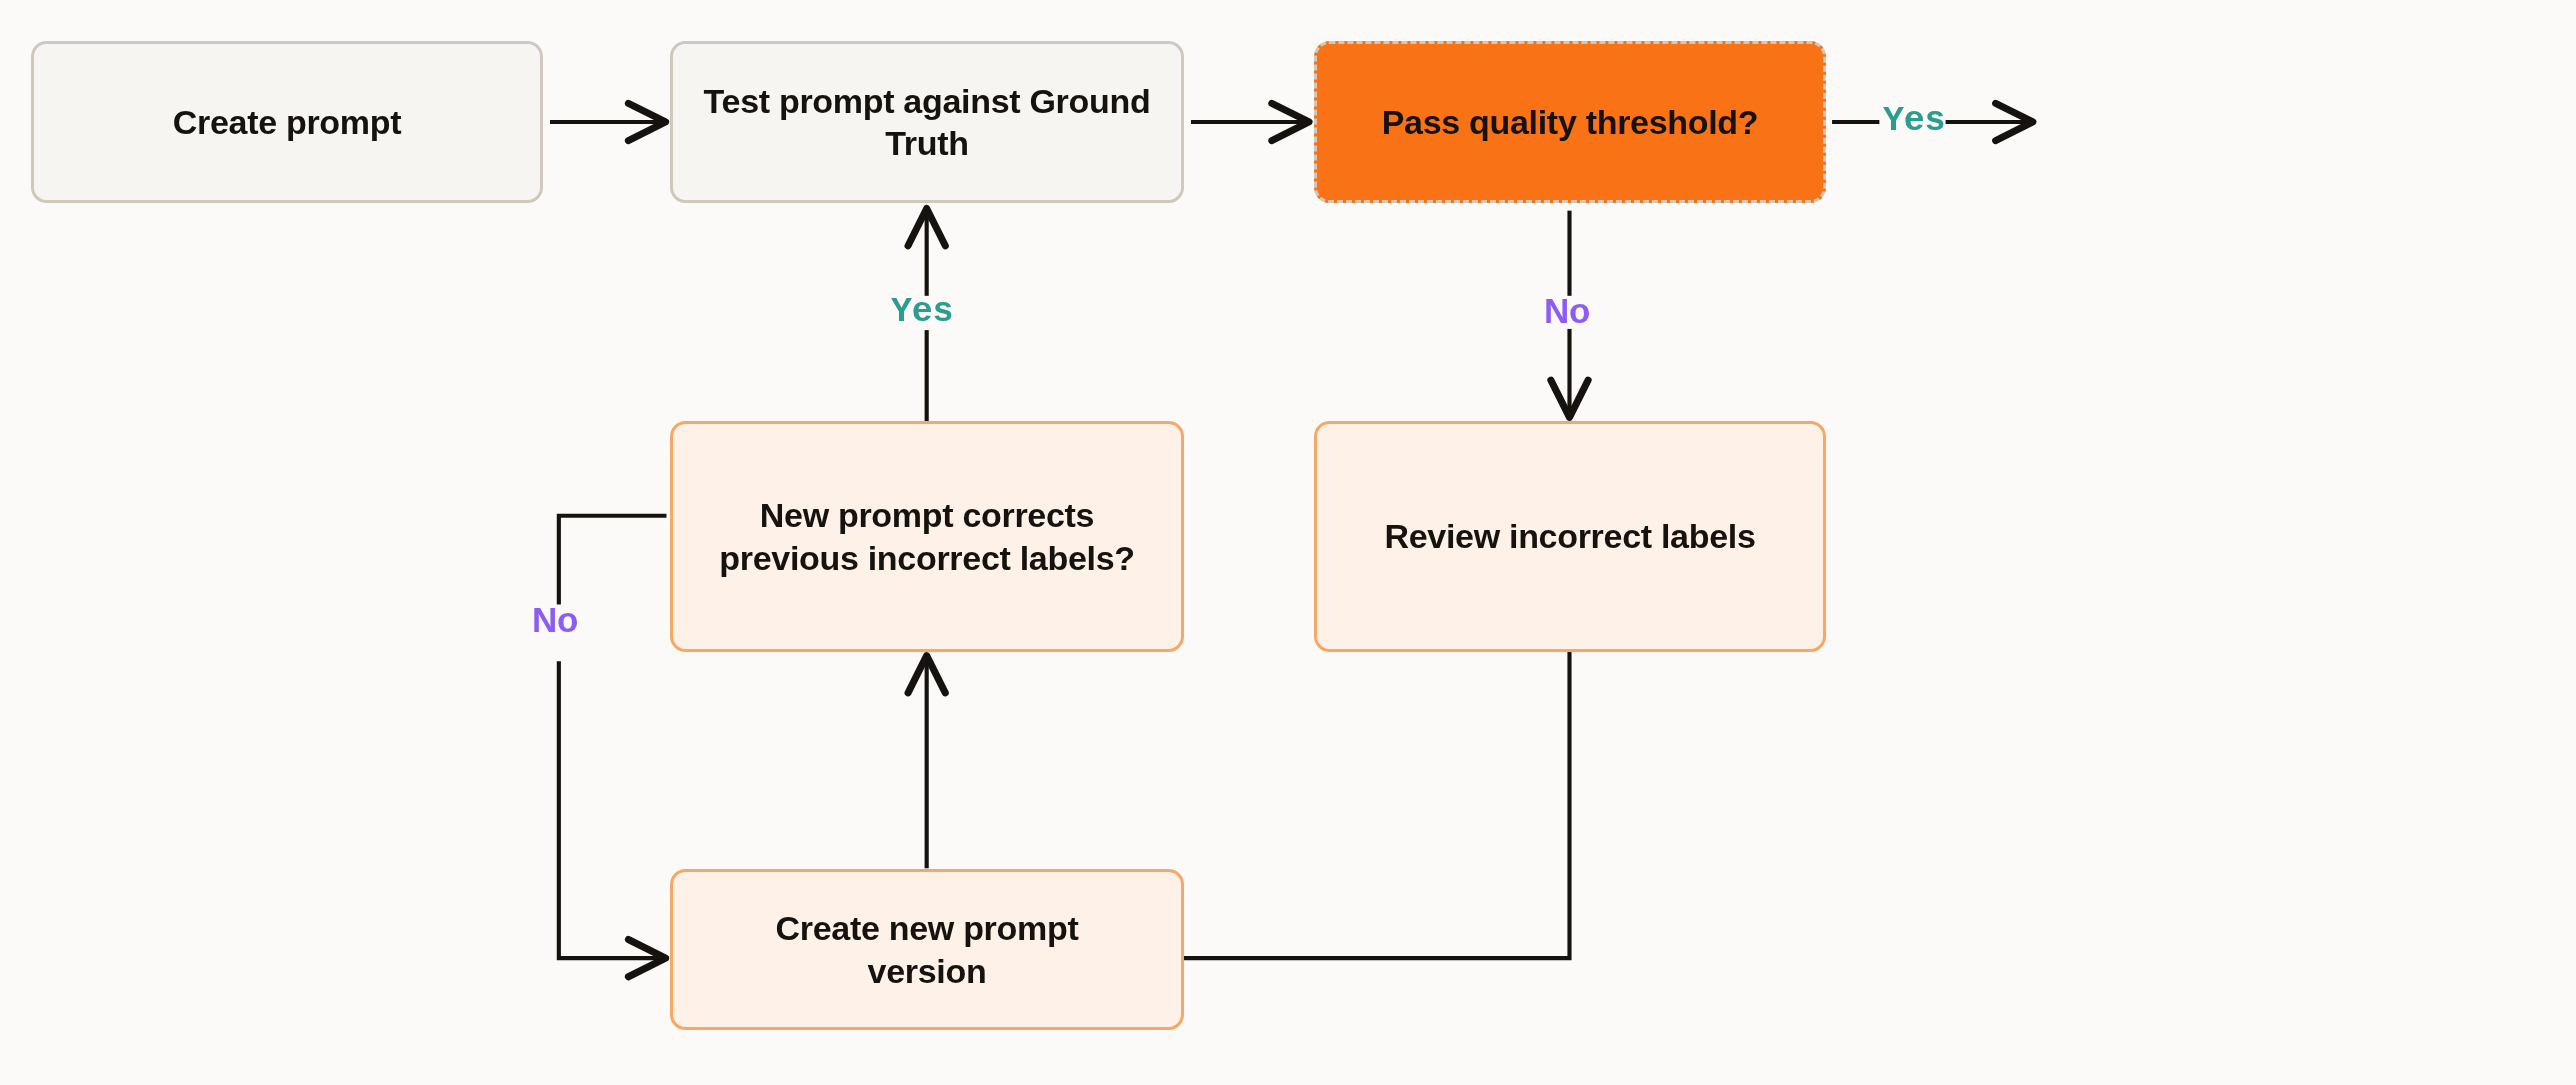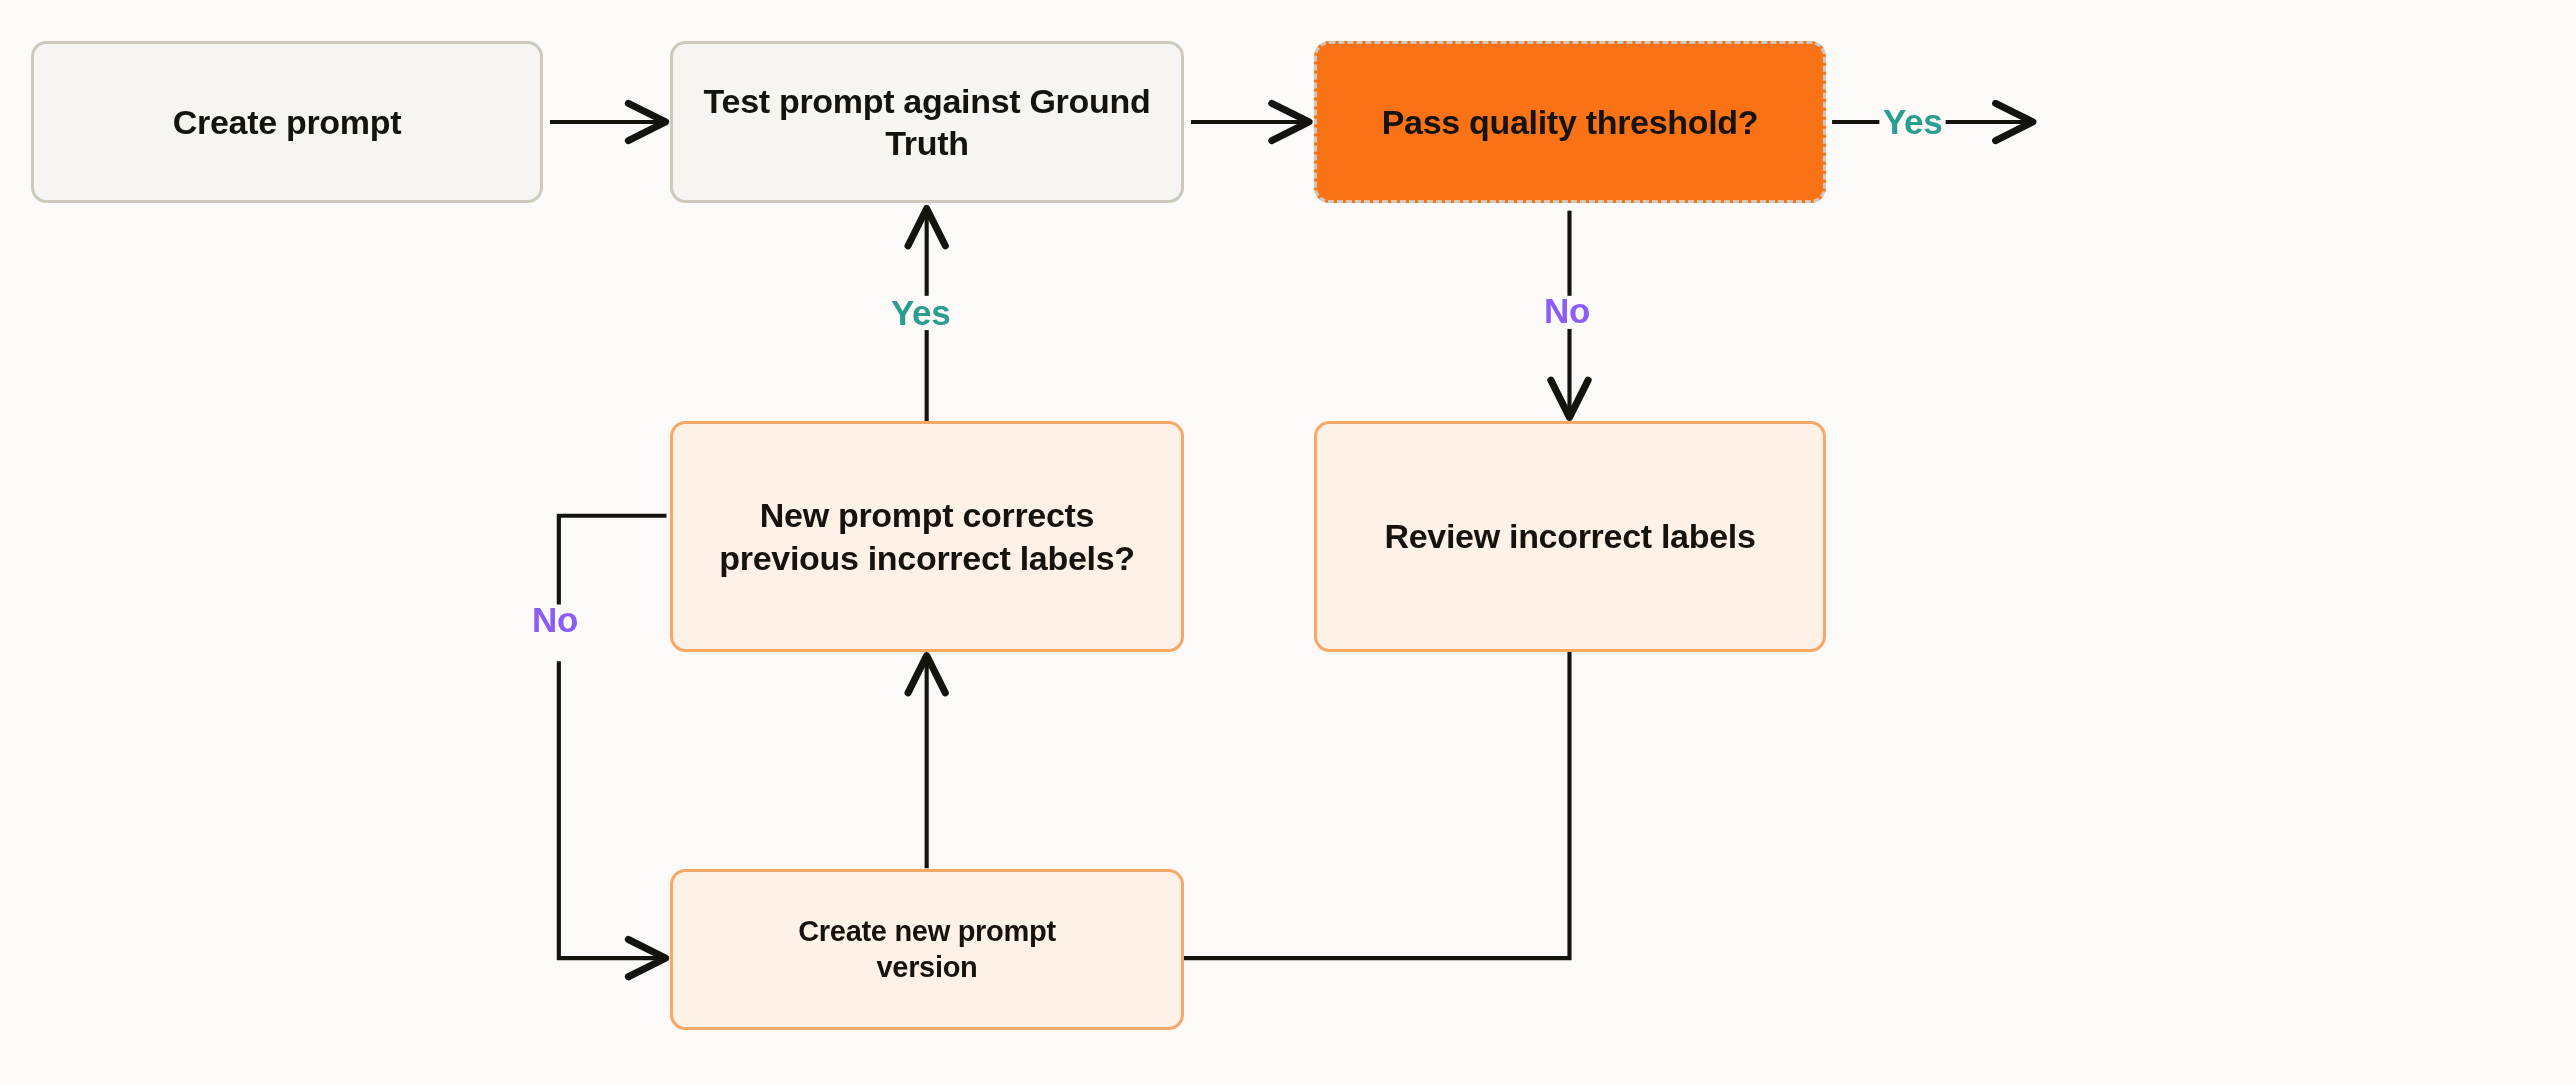--- a/index.html
+++ b/index.html
@@ -53,21 +53,21 @@
     background: #fdf1e8;
     border: 3px solid #f8a866;
   }
   .edge-label {
     position: absolute;
     font-weight: 700;
     letter-spacing: -0.3px;
     line-height: 1;
     white-space: nowrap;
   }
-  .label-yes { color: #2a9d8f; }
+  .label-yes { color: #2a9d8f; font-family: Liberation Mono, monospace; }
   .label-no  { color: #8b5cf6; }
 </style>
 </head>
 <body>
 
 <div id="stage">
 
   <svg id="edges" viewBox="0 0 4356 1836" width="2576" height="1086" xmlns="http://www.w3.org/2000/svg">
     <defs>
       <marker id="arrowhead" markerWidth="11" markerHeight="11" refX="9.2" refY="5.5" orient="auto" markerUnits="strokeWidth">
@@ -103,21 +103,21 @@
 
   <div class="node node-neutral" style="left:670px; top:41px; width:514px; height:162px; font-size:34px;">Test prompt against Ground Truth</div>
 
   <div class="node node-dashed" style="left:1314px; top:41px; width:512px; height:162px; font-size:34px;">Pass quality threshold?</div>
 
 
   <div class="node node-warn" style="left:670px; top:421px; width:514px; height:231px; font-size:34px; padding:12px 24px;">New prompt corrects previous incorrect labels?</div>
 
   <div class="node node-warn" style="left:1314px; top:421px; width:512px; height:231px; font-size:34px; padding:12px 41px;">Review incorrect labels</div>
 
-  <div class="node node-warn" style="left:670px; top:869px; width:514px; height:161px; font-size:29px; padding:0 77px;">Create new prompt version</div>
+  <div class="node node-warn" style="left:670px; top:869px; width:514px; height:161px; font-size:34px; padding:0 77px;">Create new prompt version</div>
 
   <div class="edge-label label-yes" style="left:1883px; top:104px; font-size:35px;">Yes</div>
 
   <div class="edge-label label-no" style="left:1544px; top:293px; font-size:35px;">No</div>
 
   <div class="edge-label label-yes" style="left:891px; top:295px; font-size:35px;">Yes</div>
 
   <div class="edge-label label-no" style="left:532px; top:602px; font-size:35px;">No</div>
 
 </div>

